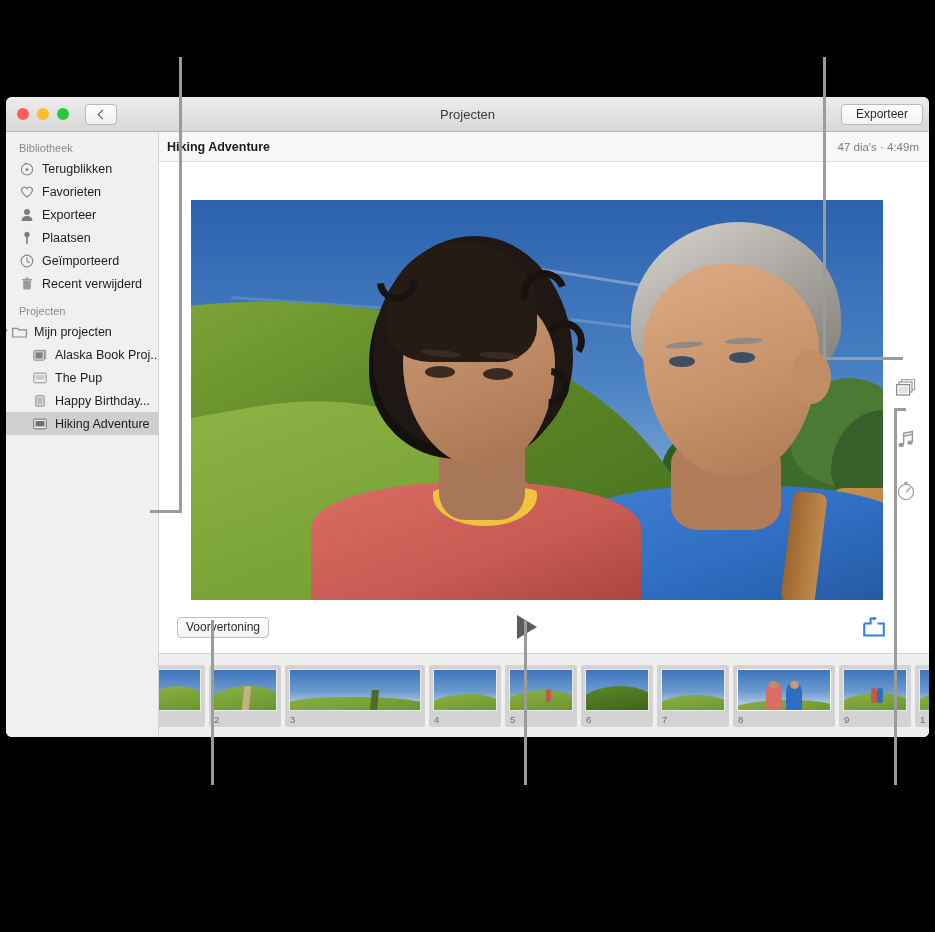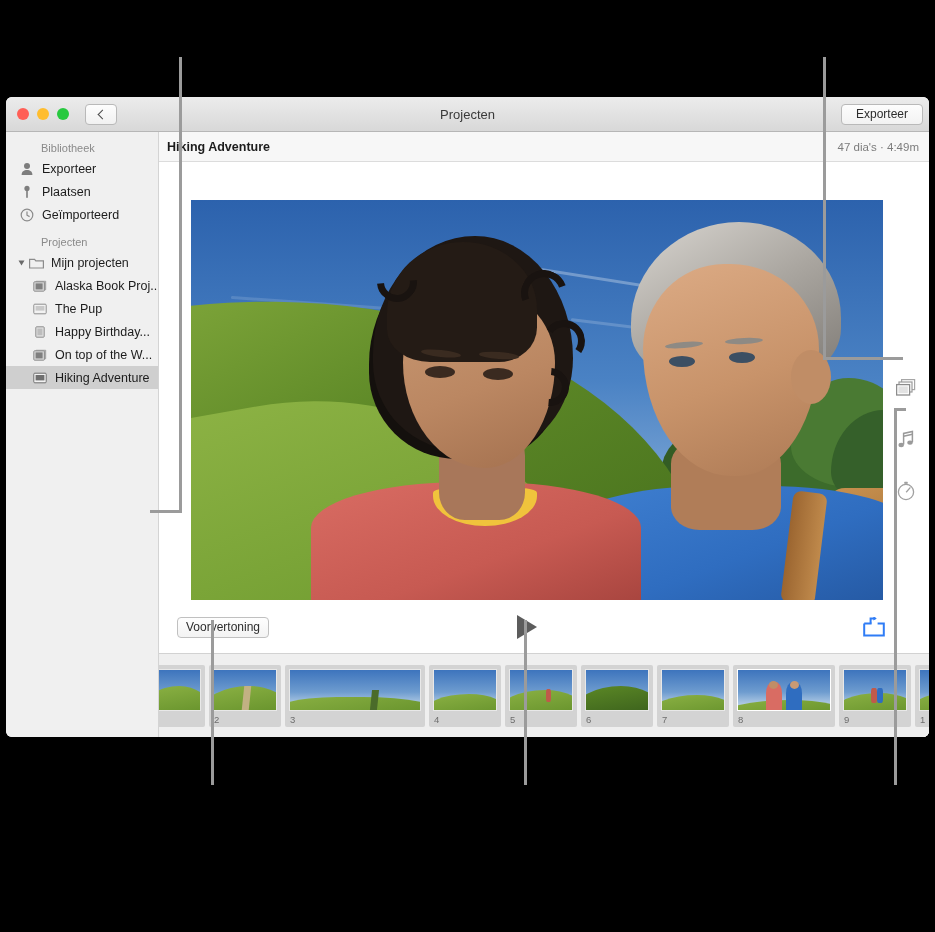--- a/index.html
+++ b/index.html
@@ -90,22 +90,21 @@
     width: 153px;
     background: #f0f0f0;
     border-right: 1px solid #d4d4d4;
     padding-top: 6px;
     font-size: 12px;
     flex-shrink: 0;
   }
   .sb-header {
     font-size: 11px;
     color: #8a8a8a;
-    padding: 4px 0 3px 7px;
-    margin-left: 28px;
+    padding: 4px 0 3px 13px;
   }
   .sb-item {
     display: flex; align-items: center;
     height: 23px;
     padding-left: 13px;
     color: #1c1c1c;
     font-size: 12.5px;
   }
   .sb-item.selected { background: #cfcfcf; }
   .sb-item .ic {
@@ -436,21 +435,39 @@
     <div class="export-btn">Exporteer</div>
   </div>
 
   <div class="body-row">
 
     <div class="sidebar">
 
       <div class="sb-header">Bibliotheek</div>
 
 
-
+      <div class="sb-item">
+        <span class="ic">
+          <svg width="14" height="14" viewBox="0 0 14 14">
+              <circle cx="7" cy="7.4" r="5.6" fill="none" stroke="#8b8b8b" stroke-width="1.2"></circle>
+              <circle cx="7" cy="7.4" r="1.5" fill="#8b8b8b"></circle>
+              <path d="M7 1.8 L4 1.8 L5.6 0.2 Z" fill="#8b8b8b"></path>
+            </svg>
+        </span>
+        <span class="sb-label">Terugblikken</span>
+      </div>
+
+      <div class="sb-item">
+        <span class="ic">
+          <svg width="14" height="13" viewBox="0 0 14 13">
+              <path d="M7 12 C2 8.4 0.8 5.6 2 3.4 C3 1.6 5.4 1.4 7 3.6 C8.6 1.4 11 1.6 12 3.4 C13.2 5.6 12 8.4 7 12 Z" fill="none" stroke="#8b8b8b" stroke-width="1.25"></path>
+            </svg>
+        </span>
+        <span class="sb-label">Favorieten</span>
+      </div>
 
       <div class="sb-item">
         <span class="ic">
           <svg width="14" height="14" viewBox="0 0 14 14">
               <circle cx="7" cy="4" r="3" fill="#7d7d7d"></circle>
               <path d="M1.6 13 C1.6 9.4 4 8 7 8 C10 8 12.4 9.4 12.4 13 Z" fill="#7d7d7d"></path>
             </svg>
         </span>
         <span class="sb-label">Exporteer</span>
       </div>
@@ -468,24 +485,34 @@
       <div class="sb-item">
         <span class="ic">
           <svg width="14" height="14" viewBox="0 0 14 14">
               <circle cx="7" cy="7" r="5.8" fill="none" stroke="#8b8b8b" stroke-width="1.2"></circle>
               <path d="M7 3.6 L7 7.2 L9.6 8.6" fill="none" stroke="#8b8b8b" stroke-width="1.2"></path>
             </svg>
         </span>
         <span class="sb-label">Geïmporteerd</span>
       </div>
 
+      <div class="sb-item">
+        <span class="ic">
+          <svg width="14" height="14" viewBox="0 0 14 14">
+              <rect x="3.2" y="3.4" width="7.6" height="9.2" rx="1" fill="#9b9b9b"></rect>
+              <rect x="2" y="2" width="10" height="1.5" fill="#9b9b9b"></rect>
+              <rect x="5.4" y="0.6" width="3.2" height="1.4" fill="#9b9b9b"></rect>
+            </svg>
+        </span>
+        <span class="sb-label">Recent verwijderd</span>
+      </div>
 
       <div class="sb-header" style="padding-top:10px;">Projecten</div>
 
-      <div class="sb-item" style="padding-left:21px;">
+      <div class="sb-item" style="padding-left:4px;">
         <span class="sb-disclose"></span>
         <span class="ic">
           <svg width="15" height="12" viewBox="0 0 15 12">
               <path d="M0.6 2.4 L5.6 2.4 L6.8 3.8 L14.4 3.8 L14.4 11 L0.6 11 Z" fill="none" stroke="#8b8b8b" stroke-width="1.2"></path>
             </svg>
         </span>
         <span class="sb-label">Mijn projecten</span>
       </div>
 
       <div class="sb-item sb-sub">
@@ -512,30 +539,20 @@
       <div class="sb-item sb-sub">
         <span class="ic">
           <svg width="14" height="12" viewBox="0 0 14 12">
               <rect x="2.8" y="0.8" width="8.4" height="10.4" rx="0.8" fill="#dedede" stroke="#8e8e8e" stroke-width="1"></rect>
               <rect x="4.4" y="2.6" width="5" height="6.6" fill="#bdbdbd"></rect>
             </svg>
         </span>
         <span class="sb-label">Happy Birthday...</span>
       </div>
 
-      <div class="sb-item sb-sub">
-        <span class="ic">
-          <svg width="14" height="12" viewBox="0 0 14 12">
-              <rect x="2.6" y="0.8" width="10.6" height="9.4" rx="0.8" fill="#a9a9a9"></rect>
-              <rect x="0.8" y="1.8" width="10.6" height="9.4" rx="0.8" fill="#d6d6d6" stroke="#8e8e8e" stroke-width="1"></rect>
-              <rect x="2.6" y="3.4" width="7" height="6" fill="#7f7f7f"></rect>
-            </svg>
-        </span>
-        <span class="sb-label">On top of the W...</span>
-      </div>
 
 
       <div class="sb-item sb-sub selected">
         <span class="ic">
           <svg width="14" height="12" viewBox="0 0 14 12">
               <rect x="0.8" y="1.2" width="12.4" height="9.6" rx="1" fill="#f2f2f2" stroke="#6f6f6f" stroke-width="1"></rect>
               <rect x="2.6" y="3" width="8.8" height="5.4" fill="#6f6f6f"></rect>
             </svg>
         </span>
         <span class="sb-label">Hiking Adventure</span>

